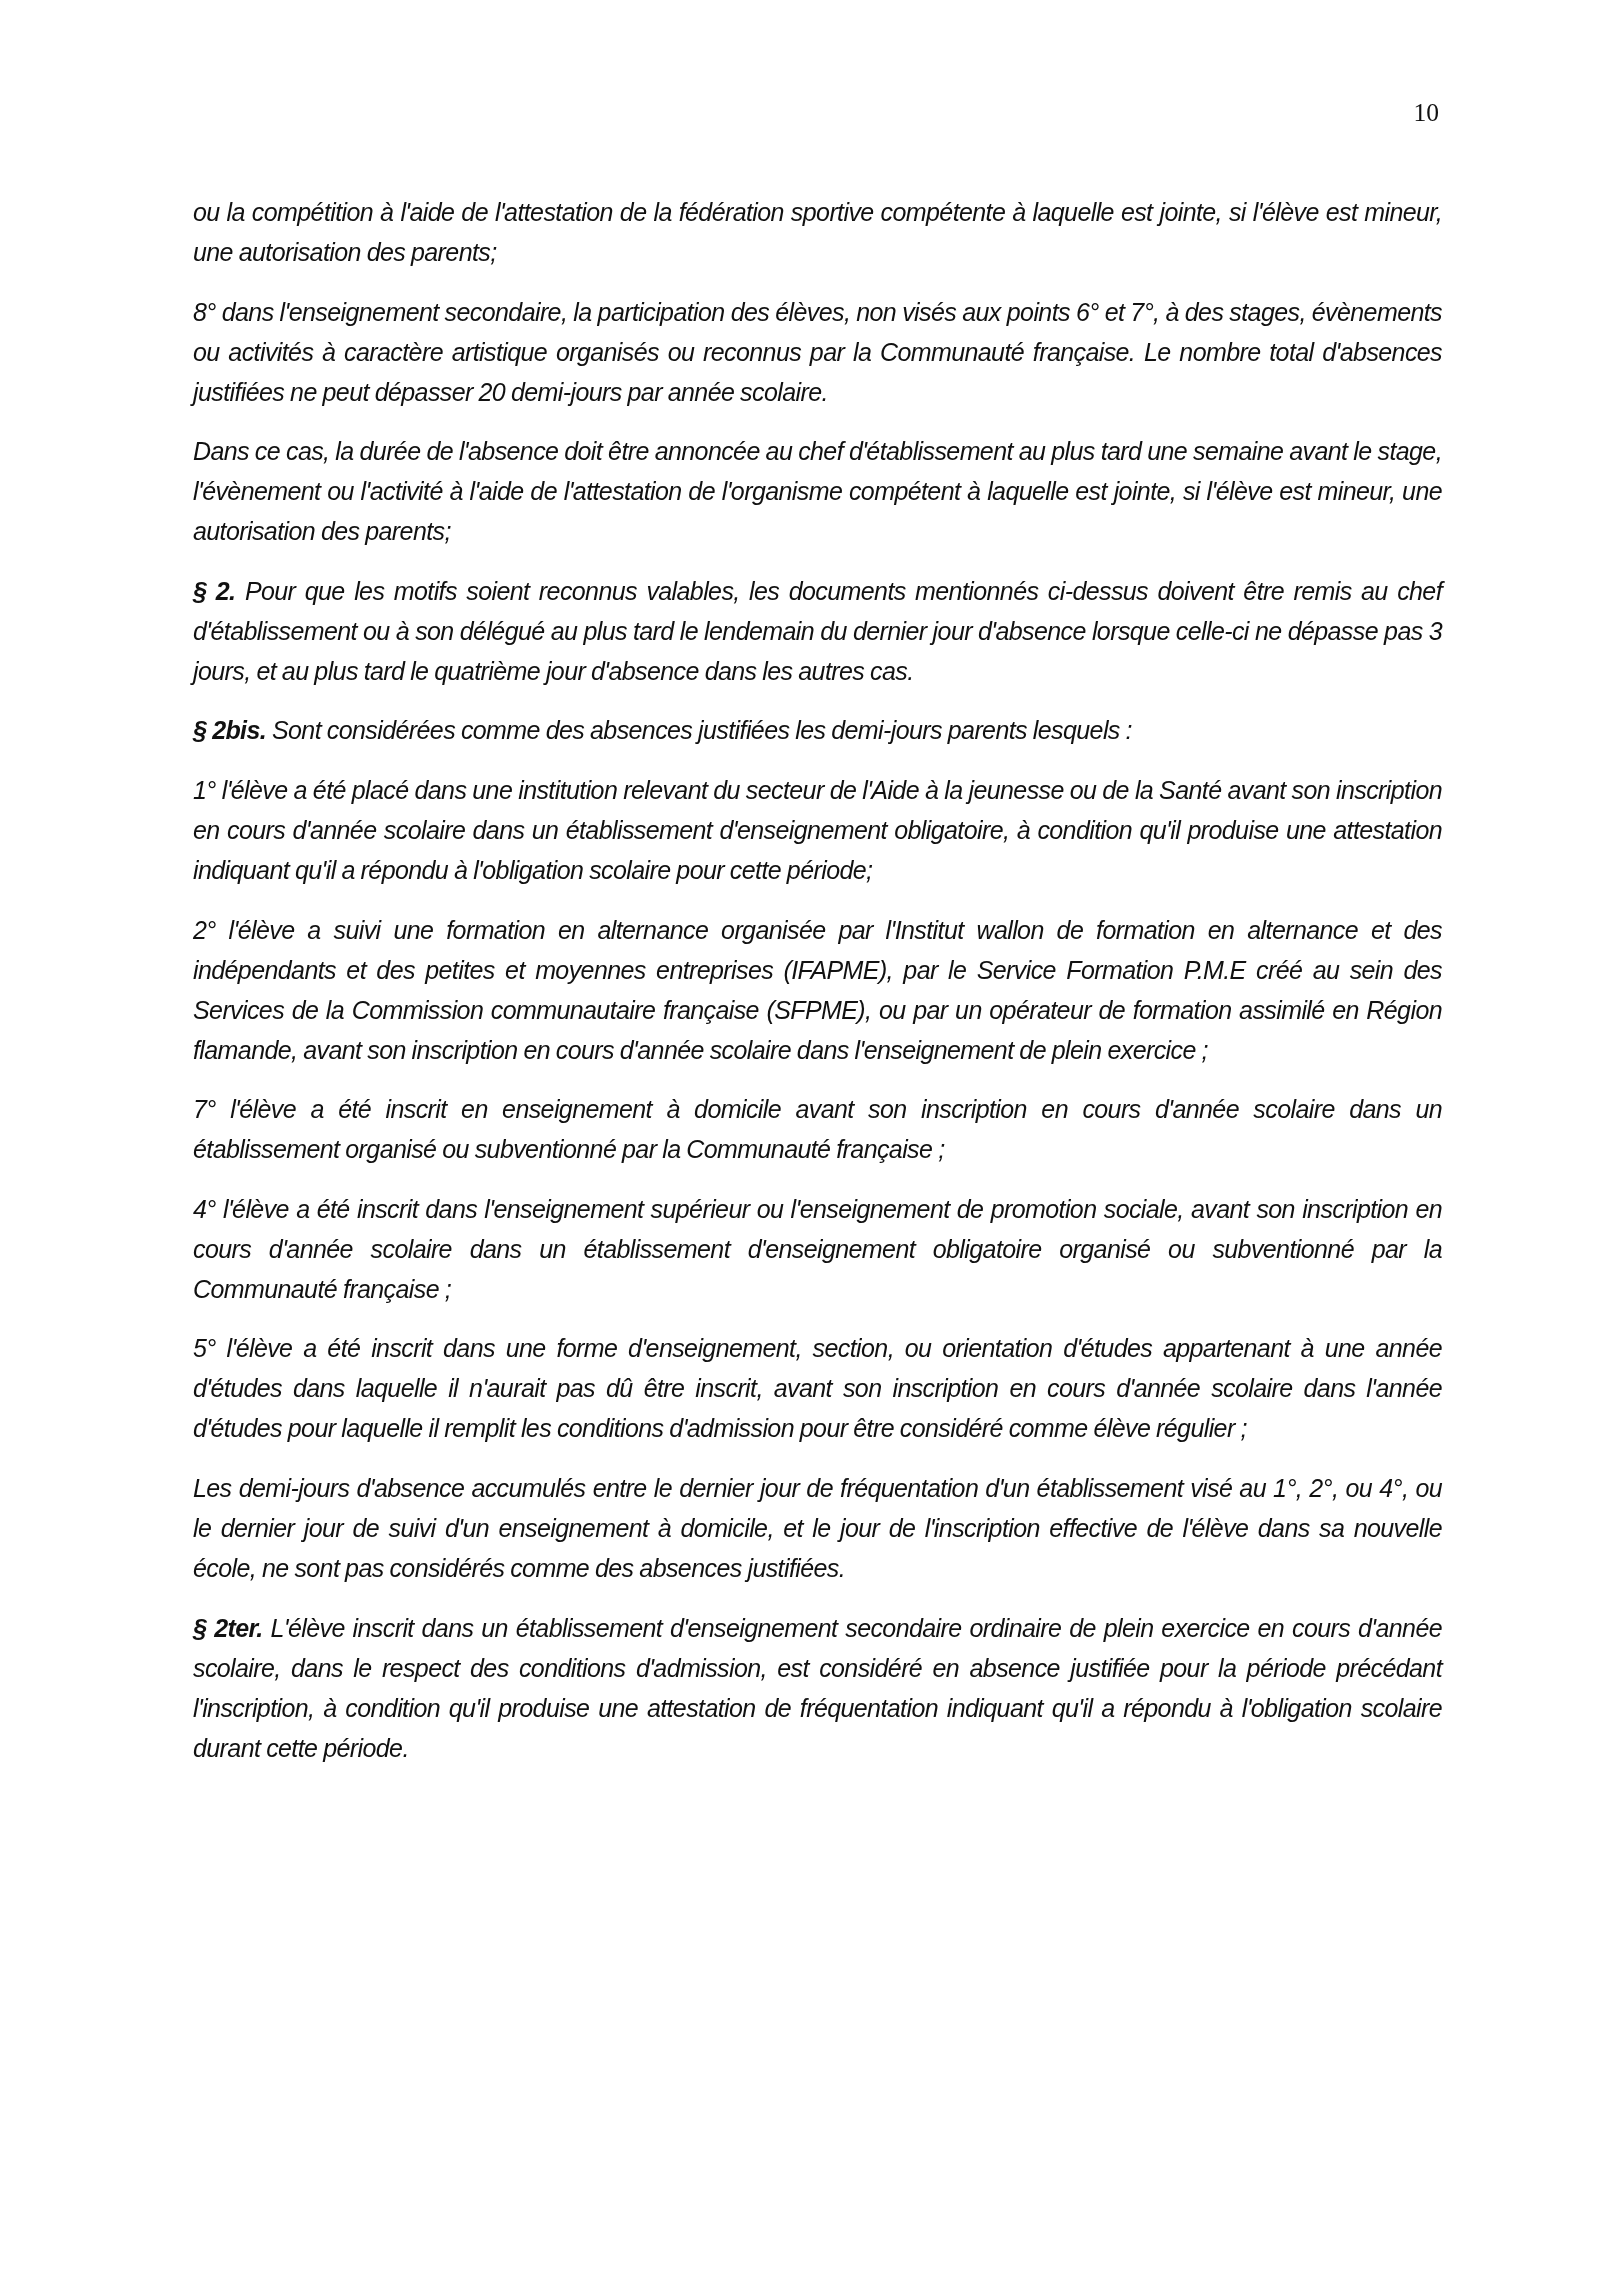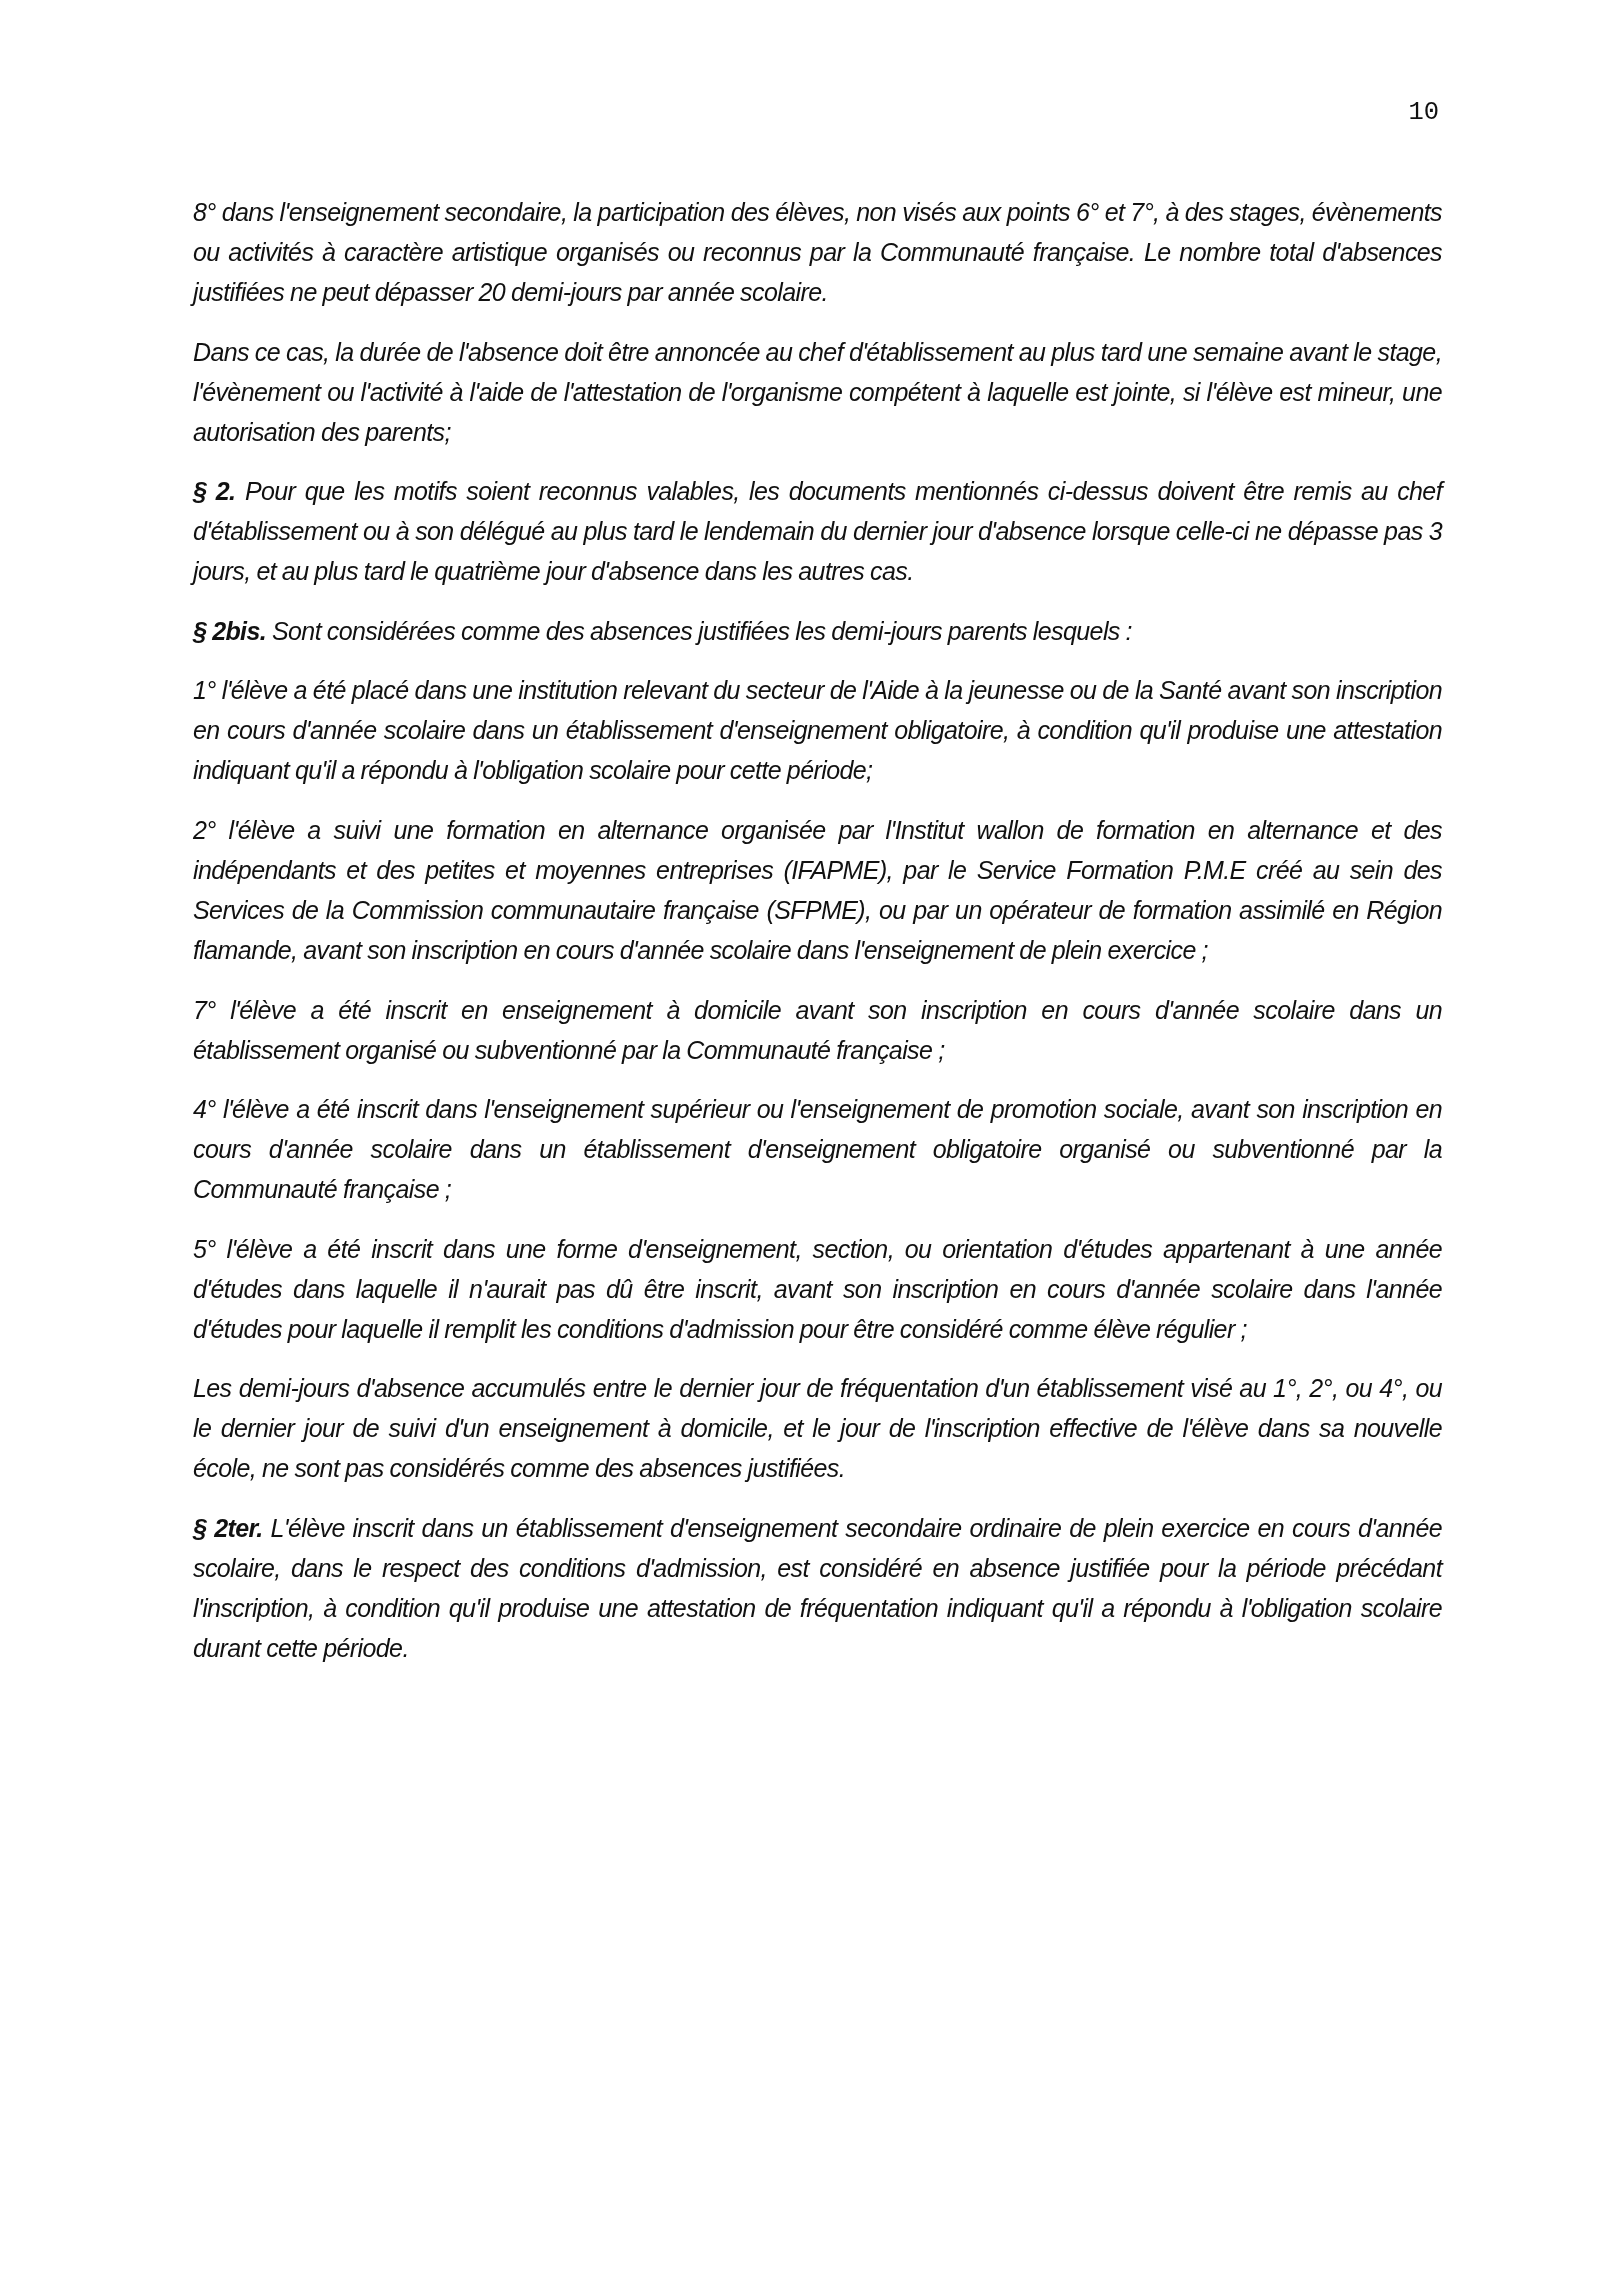--- a/index.html
+++ b/index.html
@@ -1,35 +1,36 @@
 <!DOCTYPE html>
 <html><head>
 <meta charset="utf-8">
 <style>
   html, body { margin: 0; padding: 0; background: #ffffff; }
   body { width: 1621px; height: 2293px; position: relative; overflow: hidden; }
   .page-number {
     position: absolute; top: 98px; right: 182px;
-    font-family: Liberation Mono, monospace; font-size: 25.5px; color: #111;
+    font-family: Liberation Serif, serif; font-size: 25.5px; color: #111;
   }
   .content {
     position: absolute; left: 193px; top: 192px; width: 1249px;
     font-family: "Liberation Sans", sans-serif; font-style: italic;
     font-size: 25px; line-height: 40px; color: #111;
     text-align: justify; letter-spacing: -0.6px; word-spacing: -0.5px;
   }
   .content p { margin: 0 0 19.6px 0; }
   .content b { font-weight: bold; }
 </style>
 </head>
 <body>
 
 <div class="page-number">10</div>
 
 <div class="content">
+  <p><b></b><span>ou la compétition à l'aide de l'attestation de la fédération sportive compétente à laquelle est jointe, si l'élève est mineur, une autorisation des parents;</span></p>
   <p><b></b><span>8° dans l'enseignement secondaire, la participation des élèves, non visés aux points 6° et 7°, à des stages, évènements ou activités à caractère artistique organisés ou reconnus par la Communauté française. Le nombre total d'absences justifiées ne peut dépasser 20 demi-jours par année scolaire.</span></p>
   <p><b></b><span>Dans ce cas, la durée de l'absence doit être annoncée au chef d'établissement au plus tard une semaine avant le stage, l'évènement ou l'activité à l'aide de l'attestation de l'organisme compétent à laquelle est jointe, si l'élève est mineur, une autorisation des parents;</span></p>
   <p><b>§ 2.</b><span> Pour que les motifs soient reconnus valables, les documents mentionnés ci-dessus doivent être remis au chef d'établissement ou à son délégué au plus tard le lendemain du dernier jour d'absence lorsque celle-ci ne dépasse pas 3 jours, et au plus tard le quatrième jour d'absence dans les autres cas.</span></p>
   <p><b>§ 2bis.</b><span> Sont considérées comme des absences justifiées les demi-jours parents lesquels :</span></p>
   <p><b></b><span> 1° l'élève a été placé dans une institution relevant du secteur de l'Aide à la jeunesse ou de la Santé avant son inscription en cours d'année scolaire dans un établissement d'enseignement obligatoire, à condition qu'il produise une attestation indiquant qu'il a répondu à l'obligation scolaire pour cette période;</span></p>
   <p><b></b><span>2° l'élève a suivi une formation en alternance organisée par l'Institut wallon de formation en alternance et des indépendants et des petites et moyennes entreprises (IFAPME), par le Service Formation P.M.E créé au sein des Services de la Commission communautaire française (SFPME), ou par un opérateur de formation assimilé en Région flamande, avant son inscription en cours d'année scolaire dans l'enseignement de plein exercice ;</span></p>
   <p><b></b><span>7° l'élève a été inscrit en enseignement à domicile avant son inscription en cours d'année scolaire dans un établissement organisé ou subventionné par la Communauté française ;</span></p>
   <p><b></b><span>4° l'élève a été inscrit dans l'enseignement supérieur ou l'enseignement de promotion sociale, avant son inscription en cours d'année scolaire dans un établissement d'enseignement obligatoire organisé ou subventionné par la Communauté française ;</span></p>
   <p><b></b><span>5° l'élève a été inscrit dans une forme d'enseignement, section, ou orientation d'études appartenant à une année d'études dans laquelle il n'aurait pas dû être inscrit, avant son inscription en cours d'année scolaire dans l'année d'études pour laquelle il remplit les conditions d'admission pour être considéré comme élève régulier ;</span></p>
   <p><b></b><span>Les demi-jours d'absence accumulés entre le dernier jour de fréquentation d'un établissement visé au 1°, 2°, ou 4°, ou le dernier jour de suivi d'un enseignement à domicile, et le jour de l'inscription effective de l'élève dans sa nouvelle école, ne sont pas considérés comme des absences justifiées.</span></p>

